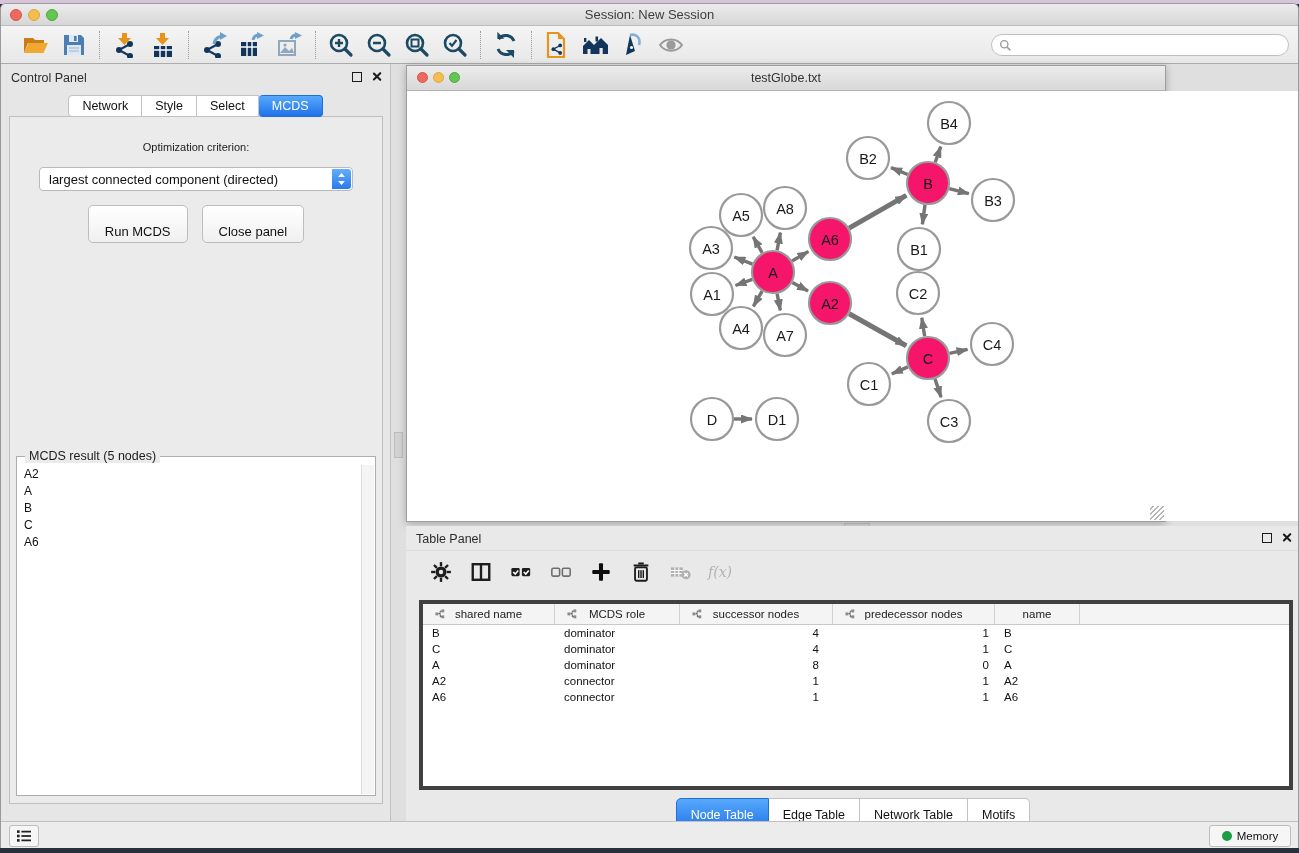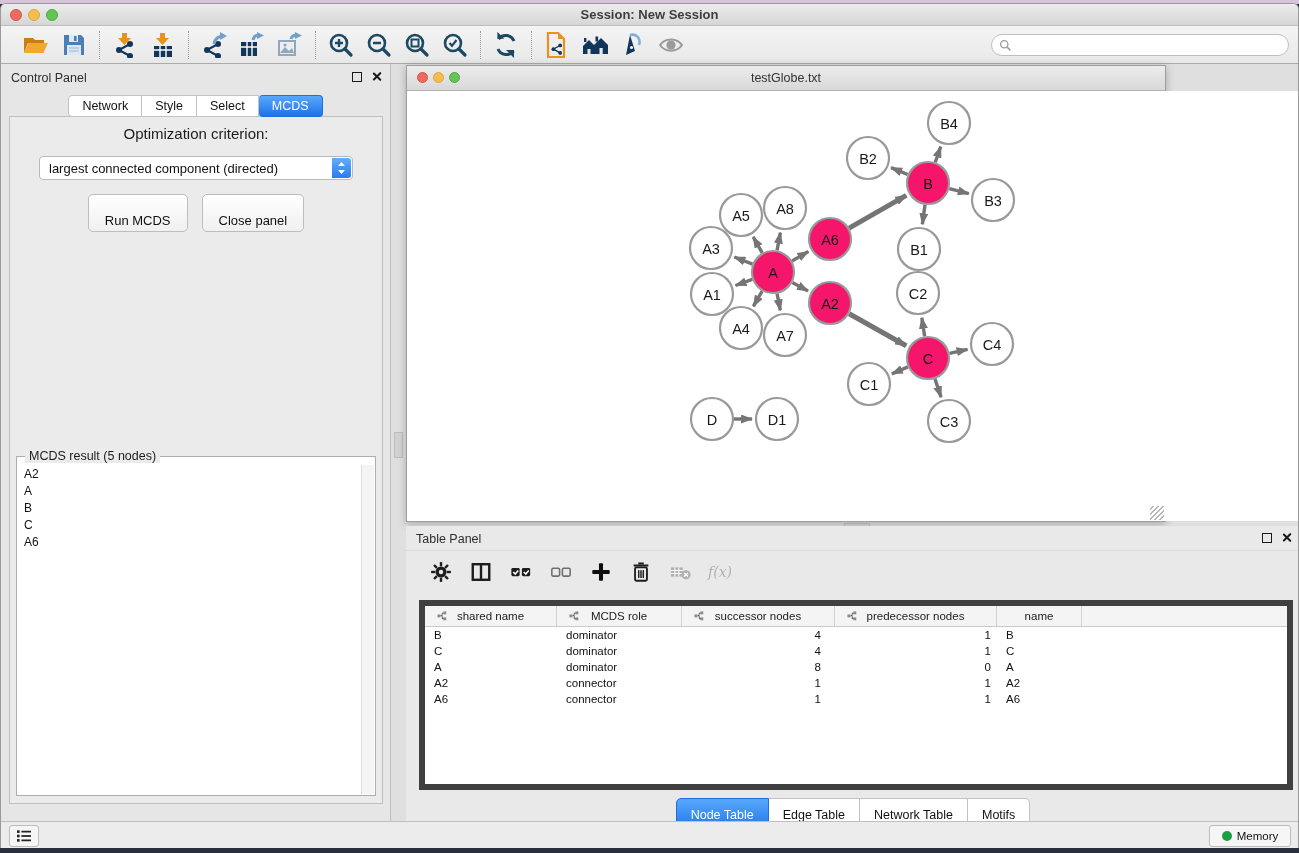--- a/index.html
+++ b/index.html
@@ -7,21 +7,21 @@
     font-family:"Liberation Sans", sans-serif; background:#242c37; }
   .top-strip { position:absolute; left:0; top:0; width:1299px; height:4px; background:#d8c4da; }
   .bottom-strip { position:absolute; left:0; top:848px; width:1299px; height:5px; background:#27303c; }
 
   .app { position:absolute; left:0; top:3px; width:1299px; height:845px;
     background:#e4e4e4; border-radius:6px 6px 0 0; overflow:hidden;
     border:1px solid #9a9a9a; border-bottom:none; }
 
   
   .titlebar { position:absolute; left:0; top:0; width:100%; height:22px;
-    background:linear-gradient(#ececec,#d6d6d6); border-bottom:1px solid #bdbdbd;font-weight:bold; }
+    background:linear-gradient(#ececec,#d6d6d6); border-bottom:1px solid #bdbdbd; }
   .tl { position:absolute; top:5px; width:12px; height:12px; border-radius:50%; }
   .tl.red{ left:9px; background:#ee6a5f; border:1px solid #d5544b;}
   .tl.yellow{ left:27px; background:#f5bd4f; border:1px solid #dba73e;}
   .tl.green{ left:45px; background:#62c554; border:1px solid #51a83f;}
   .win-title { position:absolute; left:0; right:0; top:3px; text-align:center;
     font-size:13px; color:#3e3e3e; }
 
   
   .toolbar { position:absolute; left:0; top:22px; width:100%; height:38px;
     background:linear-gradient(#f4f4f4,#e8e8e8); border-bottom:1px solid #ababab;
@@ -51,21 +51,21 @@
 
   .cp-tabs { position:absolute; left:0; top:31px; width:100%; display:flex; justify-content:center; z-index:2; }
   .cp-tab { height:22px; padding:0 13px; font-size:12.5px; display:flex; align-items:center;
     background:#fff; border:1px solid #c2c2c2; border-left:none; color:#111; cursor:pointer; }
   .cp-tab:first-child { border-left:1px solid #c2c2c2; border-radius:4px 0 0 4px; }
   .cp-tab:last-child { border-radius:0 4px 4px 0; }
   .cp-tab.sel { background:linear-gradient(#58a9fc,#1e72e8); color:#fff; border-color:#1e6fdd; border-radius:4px; }
 
   .cp-body { position:absolute; left:8px; top:52px; width:374px; height:688px;
     background:#ebebeb; border:1px solid #bfbfbf; }
-  .opt-label { margin-top:8px; text-align:center; font-size:15px; color:#1c1c1c; }
+  .opt-label { margin-top:24px; text-align:center; font-size:11px; color:#1c1c1c; }
   .criterion { position:relative; margin:14px auto 0; width:314px; height:24px; background:#fff;
     border:1px solid #b9b9b9; border-radius:4px; font-size:13px; color:#111;
     display:flex; align-items:center; padding-left:9px; cursor:pointer; }
   .criterion .stepper { position:absolute; right:1px; top:1px; width:19px; height:20px;
     background:linear-gradient(#63aefc,#2a7bec); border-radius:0 3px 3px 0; }
   .stepper svg{ width:19px; height:20px; }
   .btn-row { display:flex; justify-content:center; gap:14px; margin-top:14px; }
   .pbtn { height:23px; padding:18px 16px; background:linear-gradient(#ffffff,#f0f0f0);
     border:1px solid #bdbdbd; border-radius:5px; font-size:13px; color:#111; cursor:pointer; }
 
@@ -95,21 +95,21 @@
   
   .table-panel { position:absolute; left:405px; top:462px; width:894px; height:295px; background:#e9e9e9; }
   .tp-head { position:relative; height:24px; }
   .tp-title { position:absolute; left:10px; top:6px; font-size:12.5px; color:#2d2d2d; }
   .tp-toolbar { height:42px; display:flex; align-items:center; gap:14px; padding-left:22px;
     border-top:1px solid #dcdcdc; }
   .tp-icon { width:26px; height:26px; display:flex; align-items:center; justify-content:center; cursor:pointer;}
   .tp-icon svg{ width:22px; height:22px; }
   .fx-label { font-family:"DejaVu Serif", serif; font-style:italic; font-size:14px; color:#b2b2b2; cursor:default; }
   .tbl-box { position:absolute; left:13px; right:7px; top:74px; height:190px;
-    background:#fff; border:6px solid #404040; overflow:hidden; }
+    background:#fff; border:4px solid #404040; overflow:hidden; }
   .tbl-header { display:flex; height:21px; background:#f4f4f4; border-bottom:1px solid #c9c9c9; }
   .th-cell { position:relative; display:flex; align-items:center; justify-content:center;
     font-size:11.5px; color:#222; border-right:1px solid #d2d2d2; cursor:pointer; }
   .th-cell svg { position:absolute; left:6px; width:10px; height:10px; }
   .tbl-row { display:flex; height:16px; align-items:center; }
   .td-cell { font-size:11.5px; color:#111; overflow:hidden; white-space:nowrap; }
   .tp-tabs { position:absolute; left:0; right:0; top:272px; display:flex; justify-content:center; }
   .tp-tab { height:22px; padding:16px 14px; display:flex; align-items:center; font-size:12.5px;
     background:#fff; border:1px solid #c2c2c2; border-left:none; color:#111; cursor:pointer; }
   .tp-tab:first-child{ border-left:1px solid #c2c2c2; border-radius:5px 0 0 5px; }

